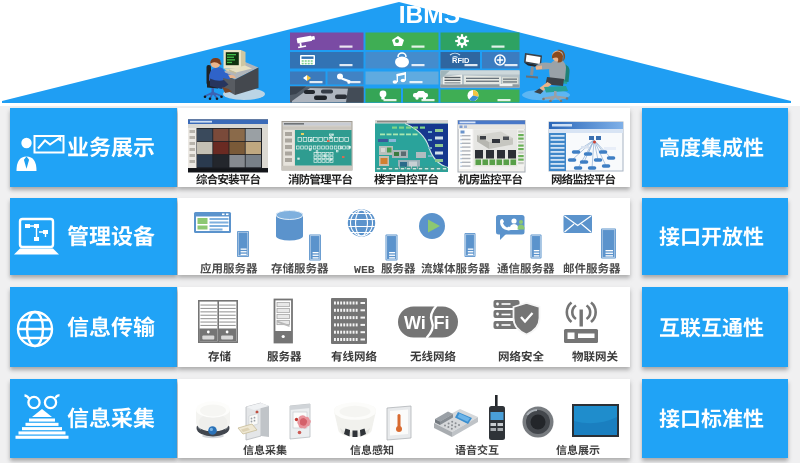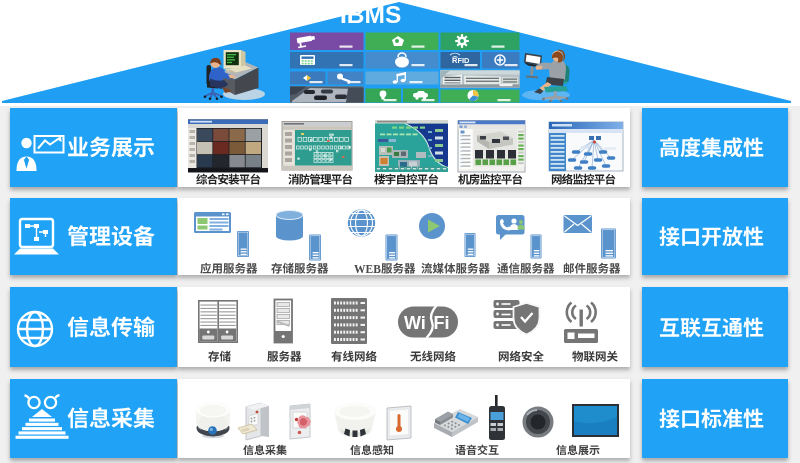--- a/index.html
+++ b/index.html
@@ -5,21 +5,21 @@
 .abs{position:absolute}
 .bb{position:absolute;background:#20a3f6;box-shadow:0 3px 4px rgba(80,80,80,.45)}
 .mp{position:absolute;left:178px;width:452px;background:#fff;box-shadow:0 3px 4px rgba(110,110,110,.5)}
 svg{display:block}
 
 </style></head><body>
 <div class="abs" style="left:0;top:0;width:800px;height:106px;background:#ffffff"></div>
 <svg class="abs" style="left:0;top:0" width="800" height="106" viewBox="0 0 800 106">
 <polygon points="2,101 399,2 791,101 791,103 2,103" fill="#1f9ef3"></polygon>
 </svg>
-<div class="abs" style="left:340px;top:1px;width:120px;text-align:left;font-weight:bold;font-size:24.5px;color:#fff;letter-spacing:0px">IBMS</div>
+<div class="abs" style="left:340px;top:1px;width:120px;text-align:right;font-weight:bold;font-size:24.5px;color:#fff;letter-spacing:0px">IBMS</div>
 <svg class="abs" style="left:290px;top:32px" width="230" height="72" viewBox="0 0 230 72">
 <rect x="0.0" y="0.5" width="73.5" height="17.5" fill="#7a4ba4"></rect>
 <rect x="75.5" y="0.5" width="73.0" height="17.5" fill="#3fae54"></rect>
 <rect x="150.5" y="0.5" width="79.0" height="17.5" fill="#2ea263"></rect>
 <rect x="0.0" y="20.0" width="73.5" height="16.5" fill="#3273b4"></rect>
 <rect x="75.5" y="20.0" width="73.0" height="16.5" fill="#448ccd"></rect>
 <rect x="150.5" y="20.0" width="39.5" height="16.5" fill="#2f66a0"></rect>
 <rect x="192.0" y="20.0" width="37.5" height="16.5" fill="#3b7cc0"></rect>
 <rect x="0.0" y="39.5" width="35.5" height="13.0" fill="#3b7abc"></rect>
 <rect x="37.5" y="39.5" width="36.0" height="13.0" fill="#4183c4"></rect>
@@ -741,21 +741,21 @@
   </svg>
 <svg style="position:absolute;left:563.2px;top:261.9px;" width="60" height="14" viewBox="0 0 60 14">
     <g fill="#4a4a4a">
       <path transform="translate(0.0,10.6) scale(0.0115,-0.0115)" d="M173 328H253V146H173ZM173 428V595H253V428ZM434 328V146H355V328ZM434 428H355V595H434ZM246 848V697H70V-28H173V44H434V-14H542V697H362V848ZM610 801V-88H713V689H823C799 612 767 513 738 442C819 362 841 289 841 233C841 200 835 175 817 164C806 158 792 156 777 156C761 155 740 155 715 158C734 126 744 77 746 46C775 45 806 46 829 49C855 52 878 60 897 73C935 99 951 149 951 221C951 286 935 366 852 456C891 545 935 658 969 754L886 806L868 801Z"></path>
       <path transform="translate(11.5,10.6) scale(0.0115,-0.0115)" d="M316 365V248H587V-89H708V248H966V365H708V538H918V656H708V837H587V656H505C515 694 525 732 533 771L417 794C395 672 353 544 299 465C328 453 379 425 403 408C425 444 446 489 465 538H587V365ZM242 846C192 703 107 560 18 470C39 440 72 375 83 345C103 367 123 391 143 417V-88H257V595C295 665 329 738 356 810Z"></path>
       <path transform="translate(23.0,10.6) scale(0.0115,-0.0115)" d="M91 815V450C91 303 87 101 24 -36C51 -46 100 -74 121 -91C163 0 183 123 192 242H296V43C296 29 292 25 280 25C268 25 230 24 194 26C209 -4 223 -59 226 -90C292 -90 335 -87 367 -67C399 -48 407 -14 407 41V815ZM199 704H296V588H199ZM199 477H296V355H198L199 450ZM826 356C810 300 789 248 762 201C731 248 705 301 685 356ZM463 814V-90H576V-8C598 -29 624 -65 637 -88C685 -59 729 -23 768 20C810 -24 857 -61 910 -90C927 -61 960 -19 985 2C929 28 879 65 836 109C892 199 933 311 956 446L885 469L866 465H576V703H810V622C810 610 805 607 789 606C774 605 714 605 664 608C678 580 694 538 699 507C775 507 833 507 873 523C914 538 925 567 925 620V814ZM582 356C612 264 650 180 699 108C663 65 621 30 576 4V356Z"></path>
       <path transform="translate(34.5,10.6) scale(0.0115,-0.0115)" d="M418 378C414 347 408 319 401 293H117V190H357C298 96 198 41 51 11C73 -12 109 -63 121 -88C302 -38 420 44 488 190H757C742 97 724 47 703 31C690 21 676 20 655 20C625 20 553 21 487 27C507 -1 523 -45 525 -76C590 -79 655 -80 692 -77C738 -75 770 -67 798 -40C837 -7 861 73 883 245C887 260 889 293 889 293H525C532 317 537 342 542 368ZM704 654C649 611 579 575 500 546C432 572 376 606 335 649L341 654ZM360 851C310 765 216 675 73 611C96 591 130 546 143 518C185 540 223 563 258 587C289 556 324 528 363 504C261 478 152 461 43 452C61 425 81 377 89 348C231 364 373 392 501 437C616 394 752 370 905 359C920 390 948 438 972 464C856 469 747 481 652 501C756 555 842 624 901 712L827 759L808 754H433C451 777 467 801 482 826Z"></path>
       <path transform="translate(46.0,10.6) scale(0.0115,-0.0115)" d="M227 708H338V618H227ZM648 708H769V618H648ZM606 482C638 469 676 450 707 431H484C500 456 514 482 527 508L452 522V809H120V517H401C387 488 369 459 348 431H45V327H243C184 280 110 239 20 206C42 185 72 140 84 112L120 128V-90H230V-66H337V-84H452V227H292C334 258 371 292 404 327H571C602 291 639 257 679 227H541V-90H651V-66H769V-84H885V117L911 108C928 137 961 182 987 204C889 229 794 273 722 327H956V431H785L816 462C794 480 759 500 722 517H884V809H540V517H642ZM230 37V124H337V37ZM651 37V124H769V37Z"></path>
     </g>
   </svg>
-<div class="abs" style="left:354.0px;top:262.7px;font-weight:bold;font-size:11.5px;color:#4a4a4a;font-family:Liberation Serif, serif">WEB</div>
+<div class="abs" style="left:354.0px;top:262.7px;font-weight:bold;font-size:11.5px;color:#4a4a4a;font-family:Liberation Mono, monospace">WEB</div>
 <svg style="position:absolute;left:381.0px;top:261.9px;" width="36" height="14" viewBox="0 0 36 14">
     <g fill="#4a4a4a">
       <path transform="translate(0.0,10.6) scale(0.0115,-0.0115)" d="M91 815V450C91 303 87 101 24 -36C51 -46 100 -74 121 -91C163 0 183 123 192 242H296V43C296 29 292 25 280 25C268 25 230 24 194 26C209 -4 223 -59 226 -90C292 -90 335 -87 367 -67C399 -48 407 -14 407 41V815ZM199 704H296V588H199ZM199 477H296V355H198L199 450ZM826 356C810 300 789 248 762 201C731 248 705 301 685 356ZM463 814V-90H576V-8C598 -29 624 -65 637 -88C685 -59 729 -23 768 20C810 -24 857 -61 910 -90C927 -61 960 -19 985 2C929 28 879 65 836 109C892 199 933 311 956 446L885 469L866 465H576V703H810V622C810 610 805 607 789 606C774 605 714 605 664 608C678 580 694 538 699 507C775 507 833 507 873 523C914 538 925 567 925 620V814ZM582 356C612 264 650 180 699 108C663 65 621 30 576 4V356Z"></path>
       <path transform="translate(11.5,10.6) scale(0.0115,-0.0115)" d="M418 378C414 347 408 319 401 293H117V190H357C298 96 198 41 51 11C73 -12 109 -63 121 -88C302 -38 420 44 488 190H757C742 97 724 47 703 31C690 21 676 20 655 20C625 20 553 21 487 27C507 -1 523 -45 525 -76C590 -79 655 -80 692 -77C738 -75 770 -67 798 -40C837 -7 861 73 883 245C887 260 889 293 889 293H525C532 317 537 342 542 368ZM704 654C649 611 579 575 500 546C432 572 376 606 335 649L341 654ZM360 851C310 765 216 675 73 611C96 591 130 546 143 518C185 540 223 563 258 587C289 556 324 528 363 504C261 478 152 461 43 452C61 425 81 377 89 348C231 364 373 392 501 437C616 394 752 370 905 359C920 390 948 438 972 464C856 469 747 481 652 501C756 555 842 624 901 712L827 759L808 754H433C451 777 467 801 482 826Z"></path>
       <path transform="translate(23.0,10.6) scale(0.0115,-0.0115)" d="M227 708H338V618H227ZM648 708H769V618H648ZM606 482C638 469 676 450 707 431H484C500 456 514 482 527 508L452 522V809H120V517H401C387 488 369 459 348 431H45V327H243C184 280 110 239 20 206C42 185 72 140 84 112L120 128V-90H230V-66H337V-84H452V227H292C334 258 371 292 404 327H571C602 291 639 257 679 227H541V-90H651V-66H769V-84H885V117L911 108C928 137 961 182 987 204C889 229 794 273 722 327H956V431H785L816 462C794 480 759 500 722 517H884V809H540V517H642ZM230 37V124H337V37ZM651 37V124H769V37Z"></path>
     </g>
   </svg>
 <svg class="abs" style="left:178px;top:287px" width="452" height="80" viewBox="0 0 452 80">
 <rect x="20.8" y="13.8" width="38.4" height="41.4" fill="#fff" stroke="#757575" stroke-width="1.6"></rect>
 <rect x="22.4" y="17.5" width="16.5" height="1.1" fill="#9a9a9a"></rect>

